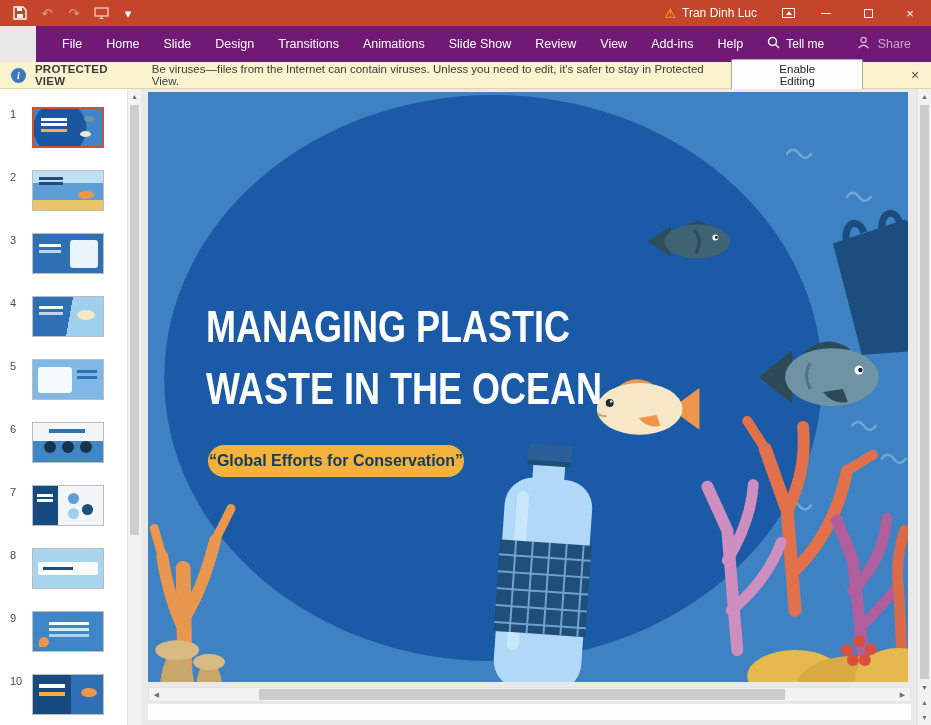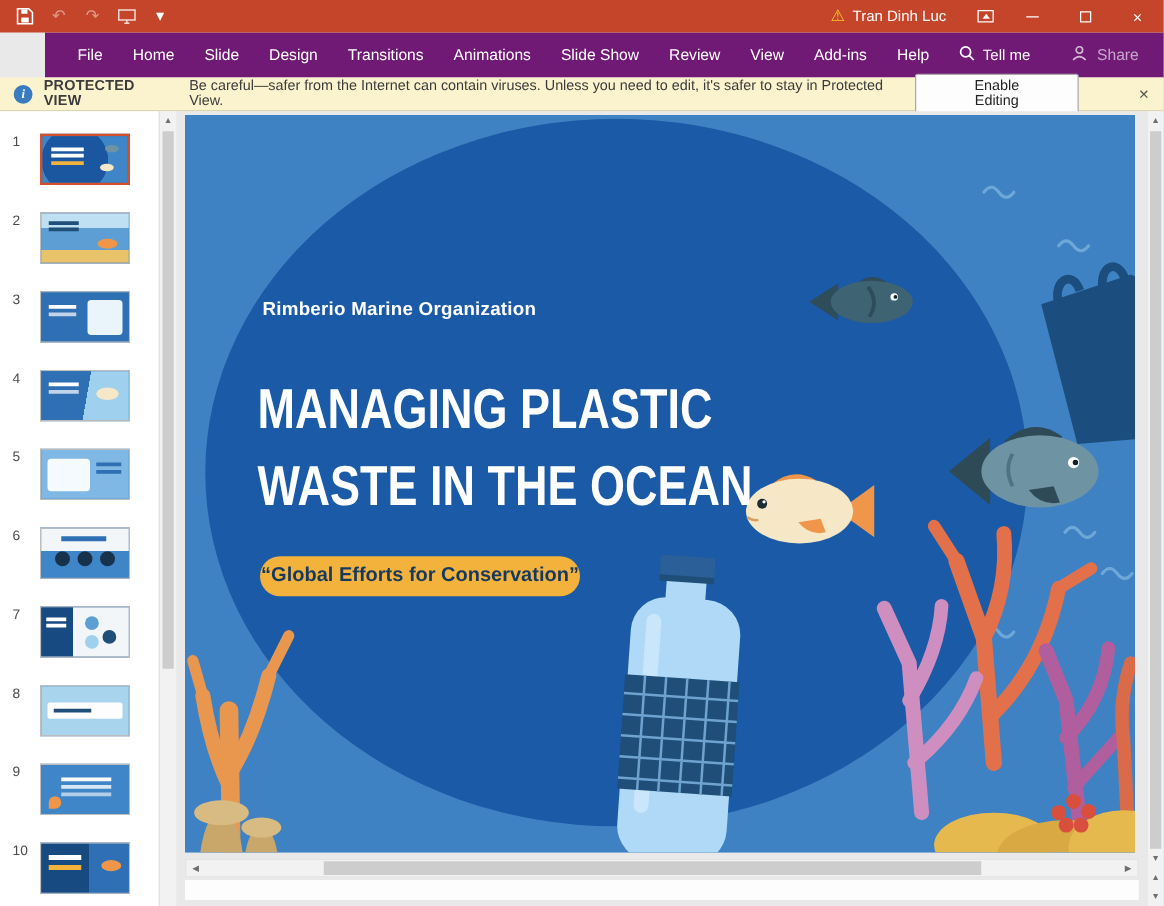--- a/index.html
+++ b/index.html
@@ -172,21 +172,21 @@
             <path d="M1.5,12 q5,-5.5 10,0" fill="none" stroke="#fff" stroke-width="1.3" opacity=".7"></path>
           </svg>
       </span>
       <span>Share</span>
     </div>
   </div>
 
   <div class="pv-banner">
     <span class="info-ic">i</span>
     <span class="pv-label">PROTECTED VIEW</span>
-    <span class="pv-msg">Be careful—safer from the Internet can contain viruses. Unless you need to edit, it's safer to stay in Protected View.</span>
+    <span class="pv-msg">Be viruses—files from the Internet can contain viruses. Unless you need to edit, it's safer to stay in Protected View.</span>
     <button class="pv-btn">Enable Editing</button>
     <span class="pv-close">×</span>
   </div>
 
   <div class="workspace">
 
     <div class="thumb-pane">
       <div class="thumb-row">
         <div class="thumb-num">1</div>
         <div class="thumb t1 selected">
@@ -356,21 +356,20 @@
               <rect x="378" y="372" width="32" height="22" fill="#afd9f7"></rect>
               <rect x="352" y="388" width="88" height="212" rx="28" fill="#afd9f7"></rect>
               <rect x="364" y="402" width="12" height="160" rx="6" fill="#c9e6fb"></rect>
               <rect x="350" y="452" width="92" height="92" fill="#1f4e79"></rect>
               <path d="M366,452 V544 M383,452 V544 M400,452 V544 M417,452 V544 M434,452 V544 M350,467 H442 M350,484 H442 M350,501 H442 M350,518 H442 M350,535 H442" stroke="#6fa3cf" stroke-width="2" fill="none"></path>
               <rect x="372" y="354" width="44" height="20" rx="3" fill="#2a5f98"></rect>
               <rect x="372" y="370" width="44" height="5" fill="#1f4e79"></rect>
             </g>
           </svg>
 
-          <div class="org-line">Rimberio Marine Organization</div>
           <div class="slide-title">
             <div>MANAGING PLASTIC</div>
             <div>WASTE IN THE OCEAN</div>
           </div>
           <div class="tagline-pill">
             <span>“Global Efforts for Conservation”</span>
           </div>
         </div>
       </div>
 

